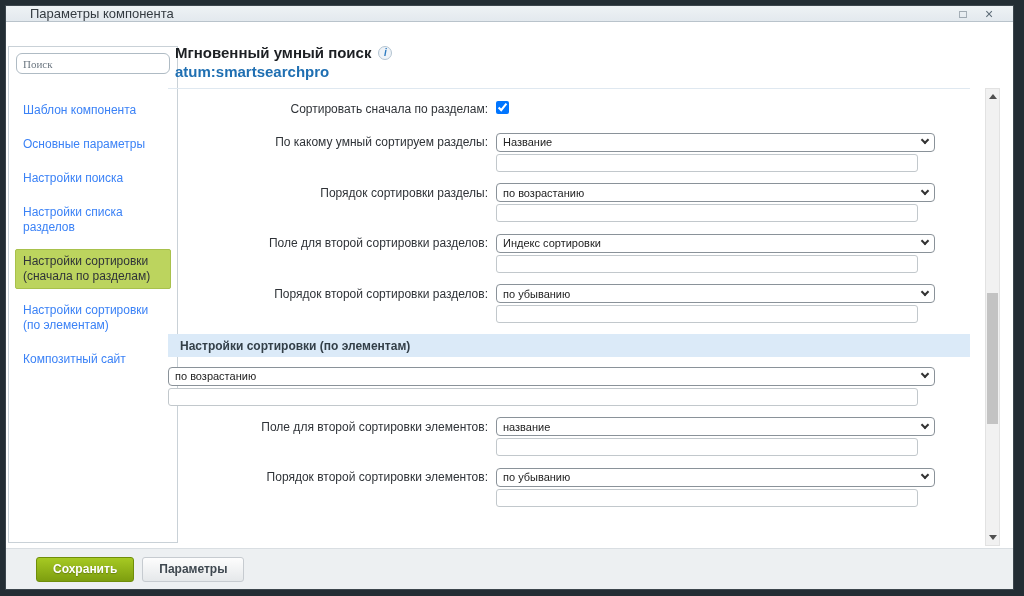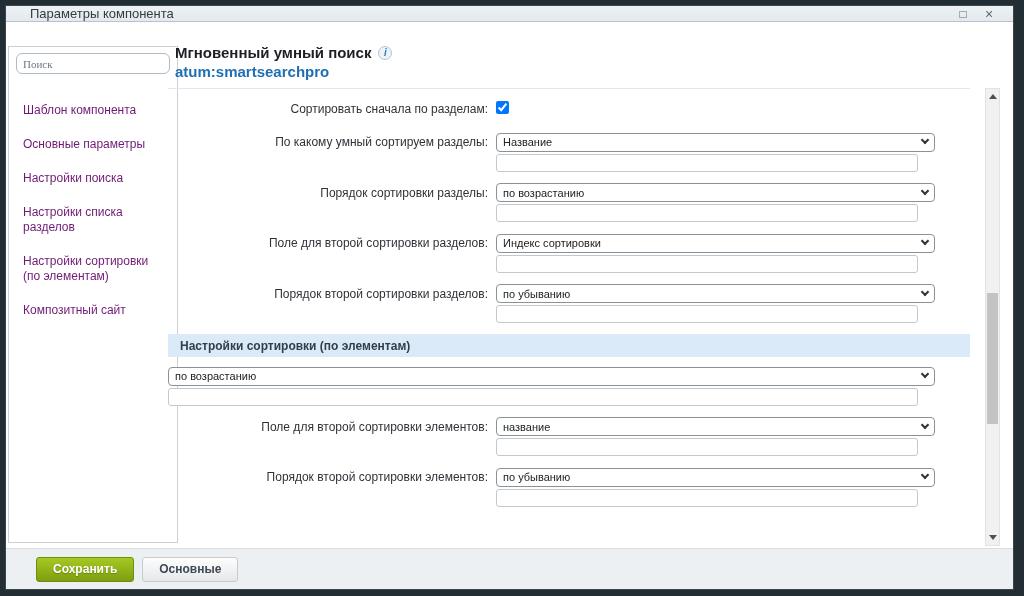--- a/index.html
+++ b/index.html
@@ -23,21 +23,21 @@
 
   
   .sidebar { position:absolute; left:2px; top:40px; width:170px; height:497px;
              background:#ffffff; border:1px solid #c9d1d7; }
   .search-wrap { padding:6px 7px 0 7px; }
   .search-input { width:100%; height:21px; border:1px solid #afbbc4; border-radius:6px;
                   padding:0 6px; font-size:11px; color:#333; font-family:Liberation Serif, serif; }
   .search-input::placeholder { color:#6b7680; }
   .nav { margin-top:24px; }
   .nav-item { margin:0 6px 9px 6px; padding:4px 7px; font-size:12px; line-height:15px;
-              color:#701a75; cursor:pointer; border:1px solid transparent; border-radius:2px; }
+              color:#3b82f6; cursor:pointer; border:1px solid transparent; border-radius:2px; }
   .nav-item.selected { background:#bcd45e; border-color:#a8c14c; color:#2f3338; }
 
   
   .main-header { position:absolute; left:169px; top:38px; right:15px; }
   .page-title-row { display:flex; align-items:center; gap:7px; }
   .page-title { font-size:15px; font-weight:bold; color:#1c1f23; }
   .info-icon { width:14px; height:14px; border-radius:50%; background:#eef3f8;
                border:1px solid #b4c4d1; color:#2e7cc2; font-size:10px; font-weight:bold;
                font-style:italic; display:flex; align-items:center; justify-content:center; }
   .component-id { margin-top:2px; font-size:15px; font-weight:bold; color:#1f6fb2; text-decoration:none; display:inline-block; }
@@ -103,20 +103,21 @@
 
     <div class="sidebar">
       <div class="search-wrap">
         <input class="search-input" type="text" placeholder="Поиск" style="">
       </div>
       <div class="nav">
           <div class="nav-item">Шаблон компонента</div>
           <div class="nav-item">Основные параметры</div>
           <div class="nav-item">Настройки поиска</div>
           <div class="nav-item">Настройки списка разделов</div>
+          <div class="nav-item selected">Настройки сортировки (сначала по разделам)</div>
           <div class="nav-item">Настройки сортировки (по элементам)</div>
           <div class="nav-item">Композитный сайт</div>
         </div>
     </div>
 
     <div class="main-header">
       <div class="page-title-row">
         <span class="page-title">Мгновенный умный поиск</span>
         <span class="info-icon">i</span>
       </div>
@@ -213,17 +214,17 @@
     </div>
 
     <div class="scrollbar">
       <div class="sb-arrow sb-up"></div>
       <div class="sb-thumb"></div>
       <div class="sb-arrow sb-down"></div>
     </div>
 
     <div class="footer">
       <button class="btn btn-save">Сохранить</button>
-      <button class="btn btn-cancel">Основные</button>
+      <button class="btn btn-cancel">Параметры</button>
     </div>
 
   </div>
 </div>
 
 </body></html>

